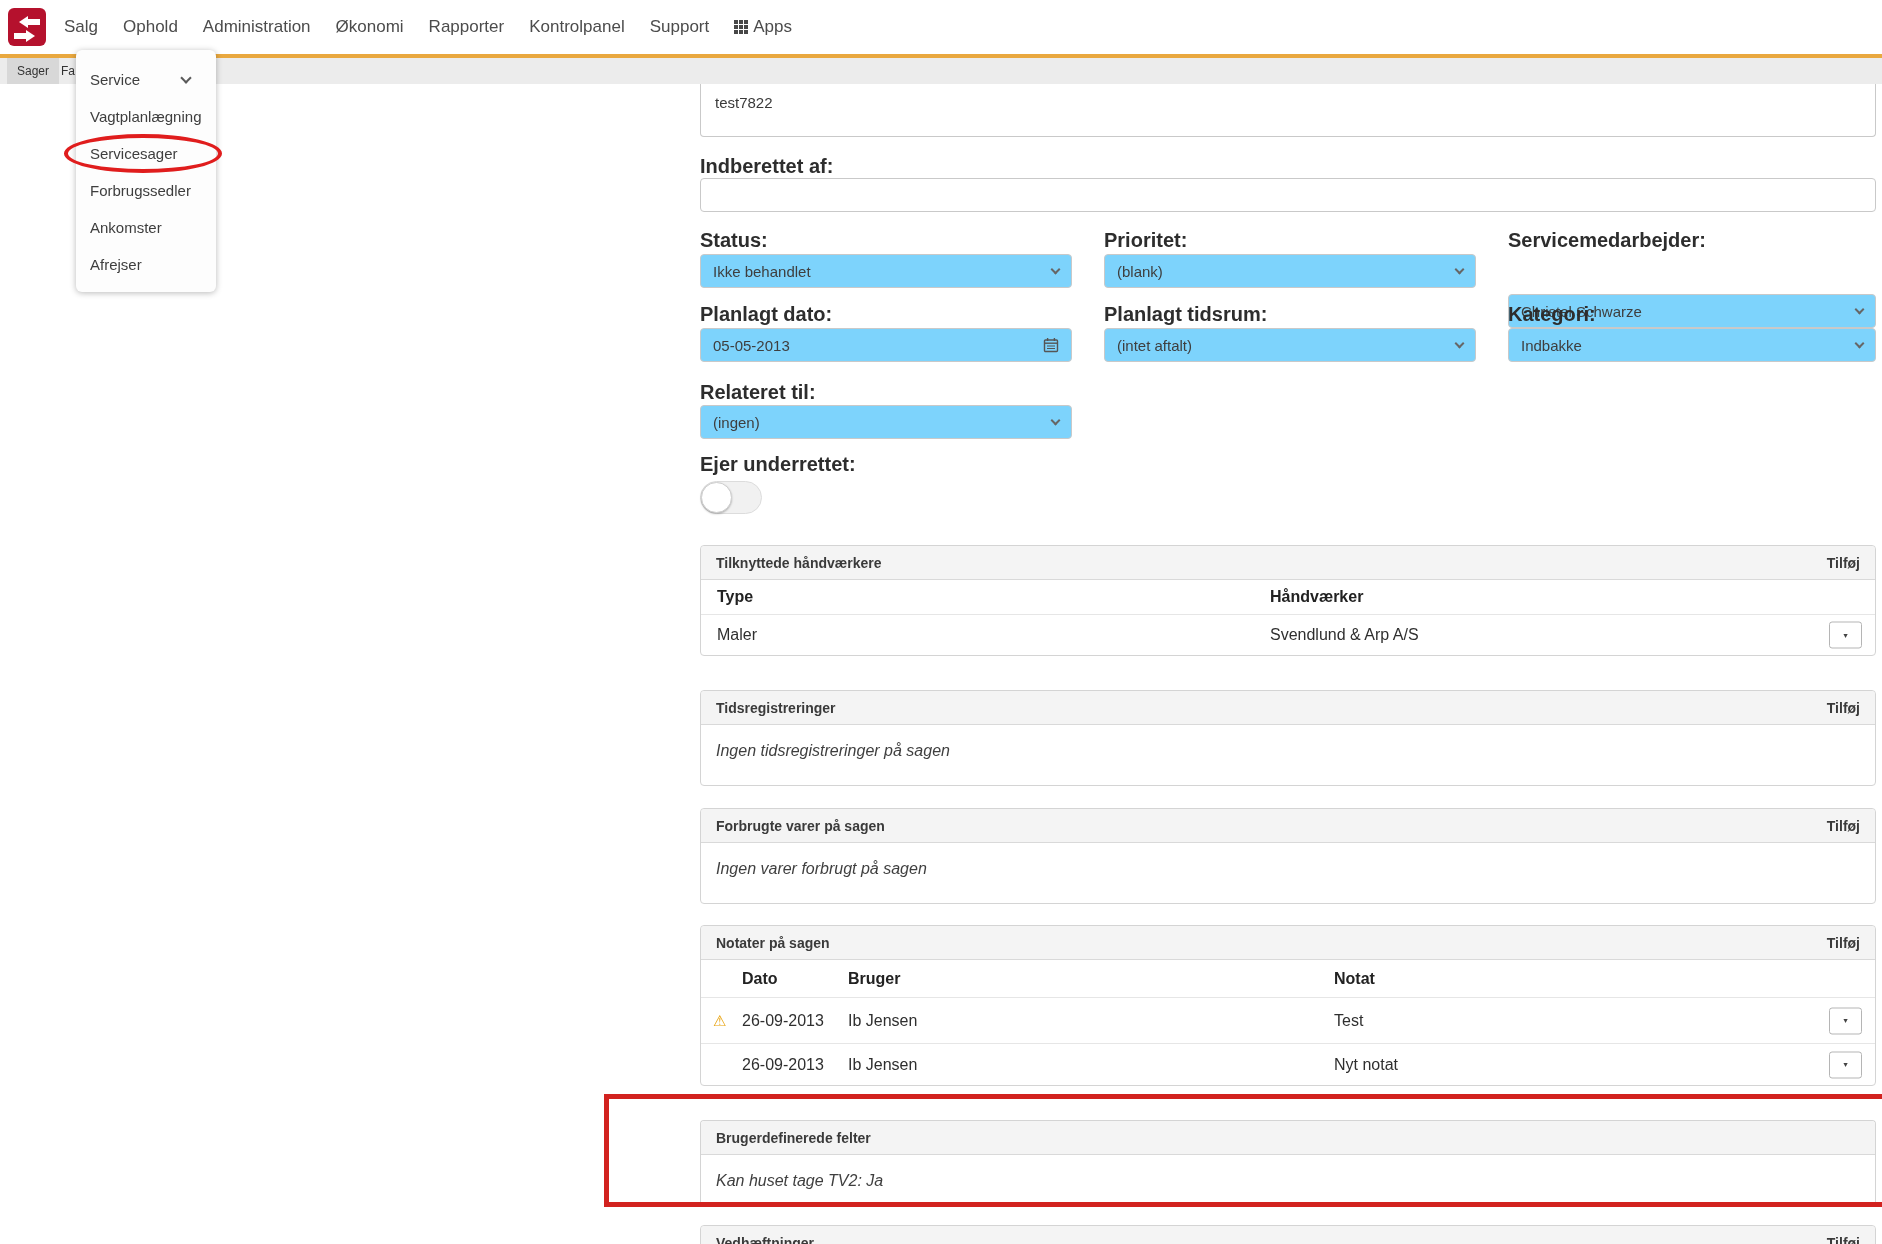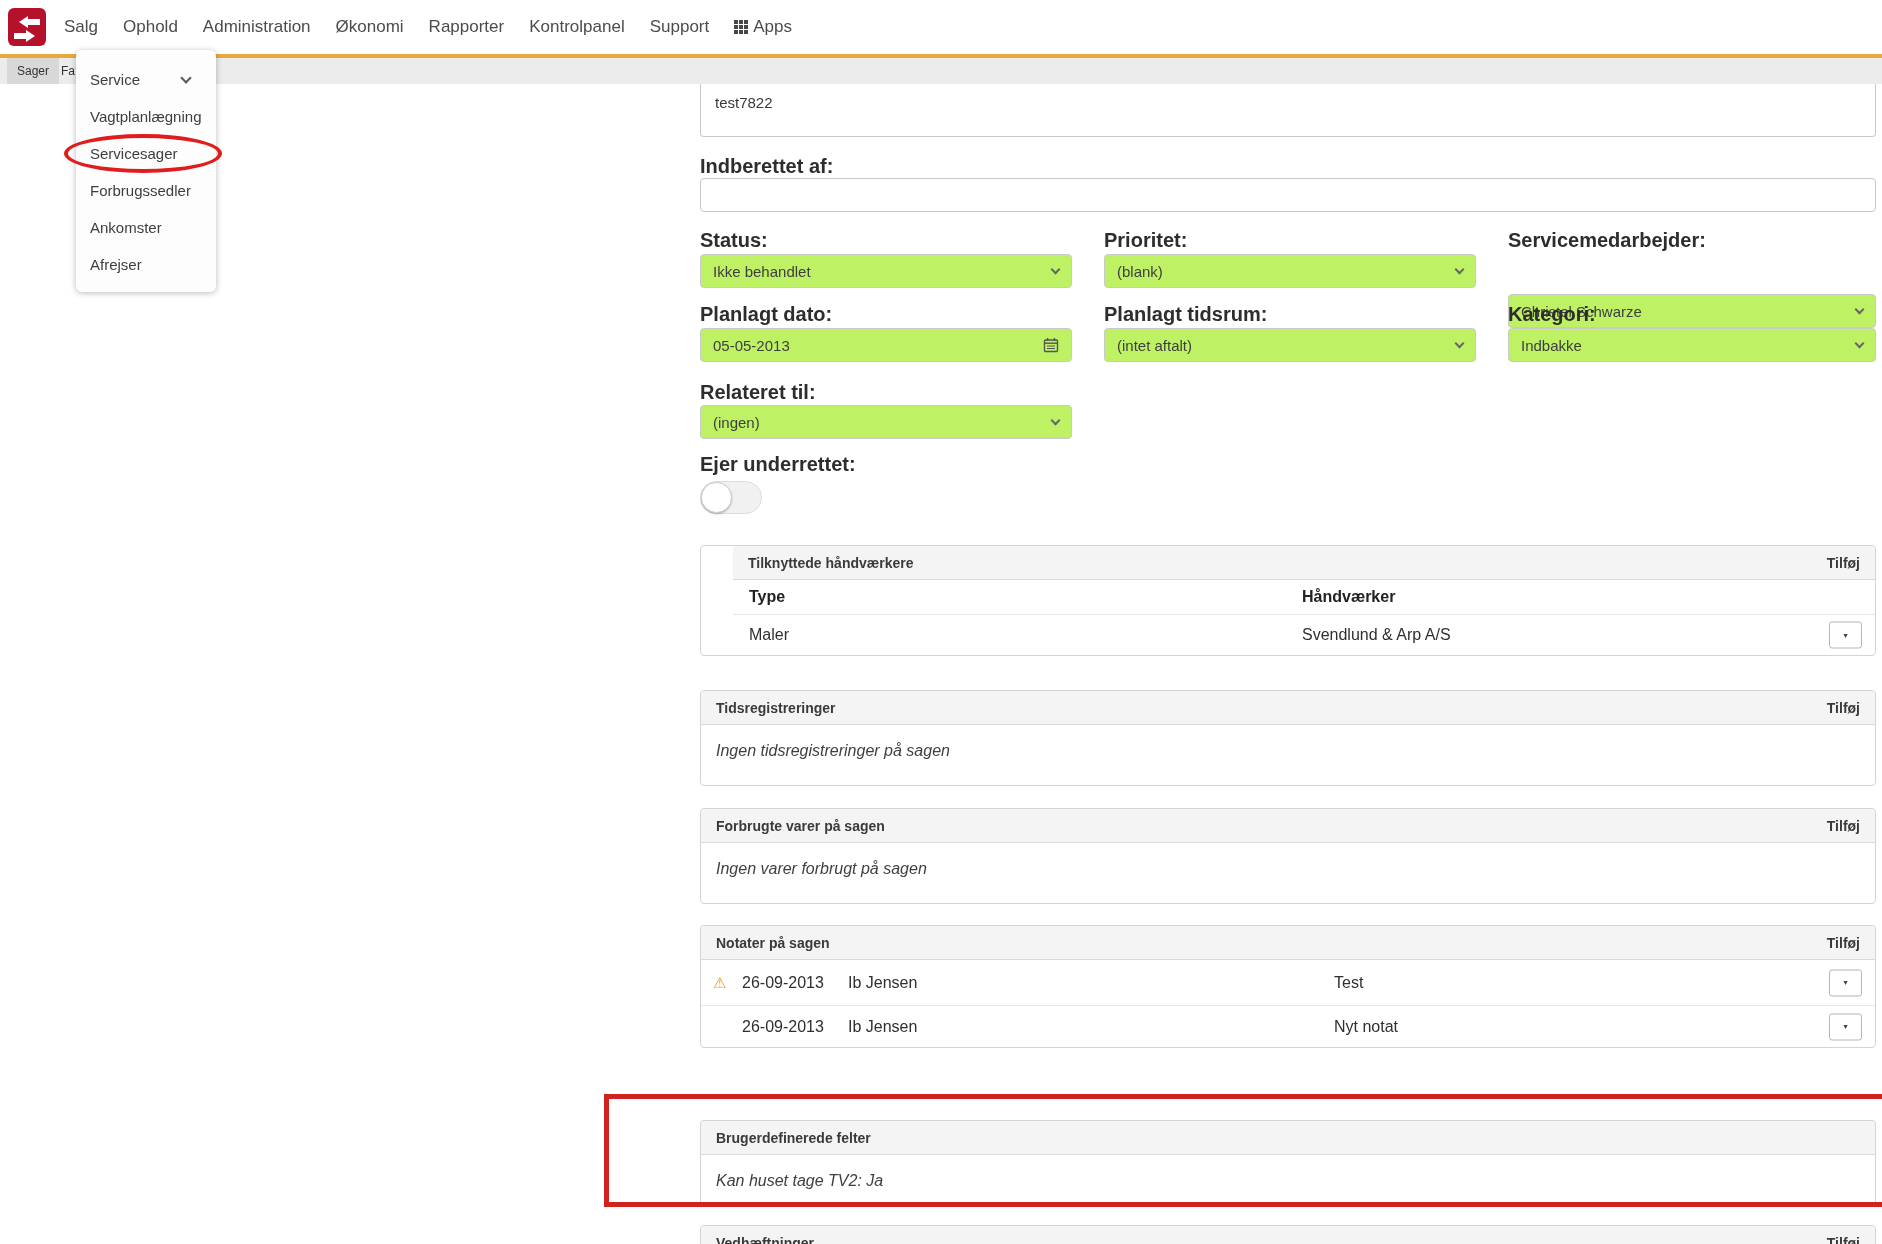--- a/index.html
+++ b/index.html
@@ -33,21 +33,21 @@
   .menu-panel { position:absolute; left:76px; top:50px; width:140px; height:242px; background:#fdfdfd;
                 border-radius:6px; box-shadow:0 1px 6px rgba(0,0,0,.28); z-index:20; padding-top:11px; }
   .menu-item { height:37px; display:flex; align-items:center; padding:0 14px; font-size:15px; color:#3e3e3e; cursor:default; }
   .menu-item.head { justify-content:space-between; padding-right:26px; }
   .chev { display:inline-block; width:8px; height:8px; border-right:2px solid #5a5a5a; border-bottom:2px solid #5a5a5a; transform:rotate(45deg); margin-top:-4px; }
   .ellipse-annotation { position:absolute; left:64px; top:134px; width:158px; height:39px;
                         border:4px solid #e01d1d; border-radius:50%; z-index:30; pointer-events:none; }
 
   
   .flabel { position:absolute; font-size:20px; font-weight:bold; color:#2d2d2d; white-space:nowrap; }
-  .field { position:absolute; height:34px; border:1px solid #c9c9c9; border-radius:4px; background:#bef264;
+  .field { position:absolute; height:34px; border:1px solid #c9c9c9; border-radius:4px; background:#7dd3fc;
            font-size:15px; color:#3e3e3e; display:flex; align-items:center; justify-content:space-between; padding:0 12px; }
   .field .val { white-space:nowrap; }
   .chev-sm { display:inline-block; width:7px; height:7px; border-right:2px solid #666; border-bottom:2px solid #666; transform:rotate(45deg); margin-top:-4px; }
   .textarea { position:absolute; left:700px; top:84px; width:1176px; height:53px; background:#fff;
               border:1px solid #c9c9c9; border-top:none; border-radius:0 0 4px 4px; font-size:15px; color:#3a3a3a; padding:10px 14px; }
   .input-plain { position:absolute; height:34px; border:1px solid #c9c9c9; border-radius:4px; background:#fff;
                  font-size:15px; color:#3e3e3e; padding:0 12px; font-family:"Liberation Sans",sans-serif; }
   .cal-icon svg { display:block; }
 
   .toggle { position:absolute; left:700px; top:481px; width:62px; height:33px; background:#f1f1f1;
@@ -184,21 +184,21 @@
   <div class="field" style="left:700px; top:405px; width:372px;">
     <span class="val">(ingen)</span>
     <span class="chev-sm"></span>
   </div>
 
   <div class="flabel" style="left:700px; top:453px;">Ejer underrettet:</div>
   <div class="toggle">
     <div class="knob"></div>
   </div>
 
-  <div class="section" style="top:545px;padding-left:32px;">
+  <div class="section" style="top:545px;">
     <div class="sec-head">
       <span>Tilknyttede håndværkere</span>
       <span>Tilføj</span>
     </div>
     <div class="trow" style="height:35px;">
       <span class="tcell hd" style="left:16px;">Type</span>
       <span class="tcell hd" style="left:569px;">Håndværker</span>
     </div>
     <div class="trow" style="height:40px;">
       <span class="tcell" style="left:16px;">Maler</span>
@@ -222,20 +222,25 @@
       <span>Forbrugte varer på sagen</span>
       <span>Tilføj</span>
     </div>
     <div class="sec-empty">Ingen varer forbrugt på sagen</div>
   </div>
 
   <div class="section" style="top:925px;">
     <div class="sec-head">
       <span>Notater på sagen</span>
       <span>Tilføj</span>
+    </div>
+    <div class="trow" style="height:38px;">
+      <span class="tcell hd" style="left:41px;">Dato</span>
+      <span class="tcell hd" style="left:147px;">Bruger</span>
+      <span class="tcell hd" style="left:633px;">Notat</span>
     </div>
     <div class="trow" style="height:46px;">
       <span class="warn" style="left:12px;">⚠</span>
       <span class="tcell" style="left:41px;">26-09-2013</span>
       <span class="tcell" style="left:147px;">Ib Jensen</span>
       <span class="tcell" style="left:633px;">Test</span>
       <span class="caret-btn">
           <span style="transform:scale(.8);">▼</span>
         </span>
     </div>

